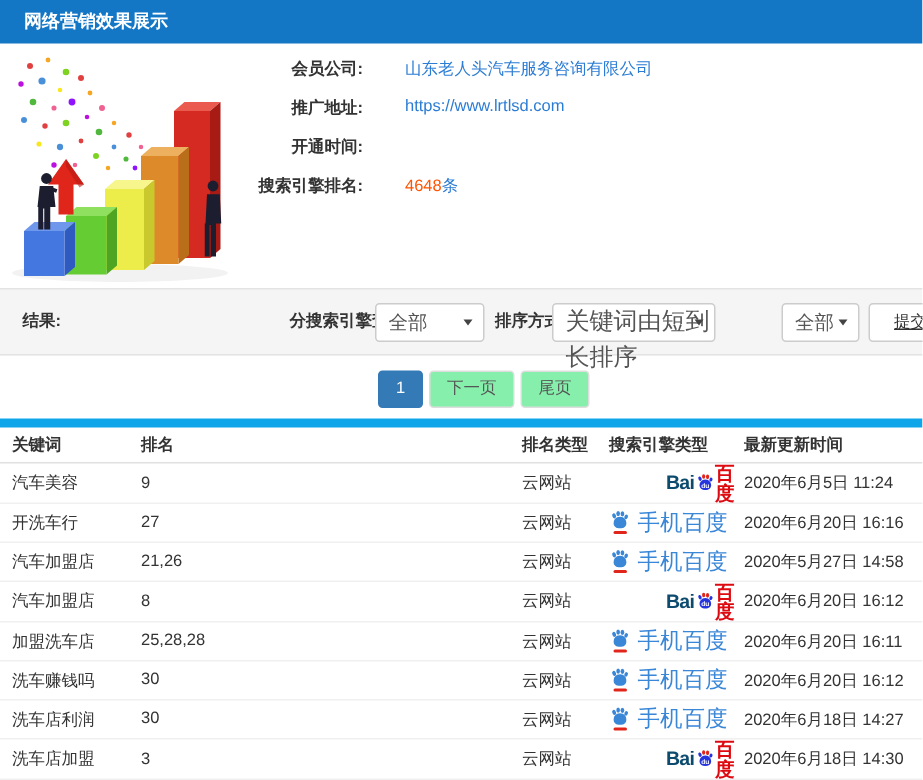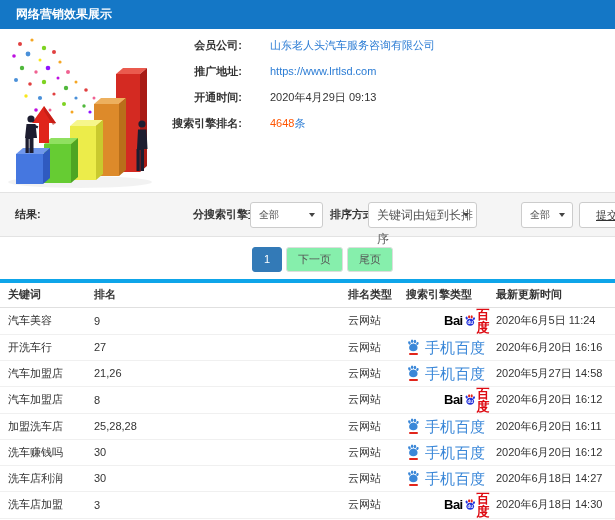--- a/index.html
+++ b/index.html
@@ -34,25 +34,25 @@
     position:absolute; left:0; top:192px; width:615px; height:45px;
     background:#f5f5f5; border-top:1px solid #e3e3e3; border-bottom:1px solid #e3e3e3;
   }
   .result-label { position:absolute; left:15px; top:0; line-height:43px; font-size:11px; font-weight:bold; color:#333; }
   .f-label { position:absolute; top:0; line-height:43px; font-size:11px; font-weight:bold; color:#333; }
   #f-engine-label  { left:193px; }
   #f-sort-label    { left:330px; }
   #f-article-label { left:481px; }
   .select {
     position:absolute; top:9px; height:26px; background:#fff;
-    border:1px solid #ccc; border-radius:3px; font-size:10px; color:#555;
+    border:1px solid #ccc; border-radius:3px; font-size:13px; color:#555;
     line-height:24px; padding-left:8px; cursor:pointer;
   }
   #sel-engine  { left:250px; width:73px; }
-  #sel-sort    { left:368px; width:109px; font-size:12px; }
+  #sel-sort    { left:368px; width:109px; font-size:16px; }
   #sel-article { left:521px; width:52px; }
   .select .arrow {
     position:absolute; right:7px; top:10px; width:0; height:0;
     border-left:3.5px solid transparent; border-right:3.5px solid transparent;
     border-top:4px solid #444;
   }
   .submit-btn {
     position:absolute; left:579px; top:9px; width:56px; height:26px;
     background:#fff; border:1px solid #ccc; border-radius:3px;
     font-size:11px; color:#333; cursor:pointer; text-align:center; line-height:24px;text-decoration:underline;
@@ -67,31 +67,31 @@
   }
   .page-item.active { background:#337ab7; border-color:#337ab7; color:#fff; cursor:default; }
 
   
   .data-table {
     position:absolute; left:0; top:279px; width:615px;
     border-collapse:collapse; table-layout:fixed; font-size:11px;
   }
   .data-table th {
     height:26px; text-align:left; font-weight:bold; color:#333;
-    border-top:4px solid #0ea5e9; border-bottom:1px solid #e0e0e0;
+    border-top:6px solid #0ea5e9; border-bottom:1px solid #e0e0e0;
   }
   .data-table td { height:26px; border-bottom:1px solid #f0f0f0; color:#333;margin-left:16px; }
   .data-table th:first-child, .data-table td:first-child { padding-left:8px; }
   .data-table th:not(:first-child), .data-table td:not(:first-child) { padding-left:6px; }
   .rank-cell { color:#4593e2; cursor:pointer; }
   .time-cell { color:#555; }
 
   
   .baidu-logo { display:inline-flex; align-items:center; font-weight:bold; font-size:13px; line-height:1; }
-  .baidu-logo .bai { color:#000000; letter-spacing:-0.5px;padding-left:38px; }
+  .baidu-logo .bai { color:#0c4a6e; letter-spacing:-0.5px;padding-left:38px; }
   .baidu-logo .paw-big { width:17px; height:17px; margin:0 1px; }
   .baidu-logo .cn { color:#dd0a12; }
   .mobile-logo { display:inline-flex; align-items:center; font-size:15px; color:#3a87d8; line-height:1; }
   .paw-wrap { display:inline-flex; flex-direction:column; align-items:center; margin-right:5px; }
   .paw-wrap .paw-small { width:14px; height:13px; }
   .paw-wrap .redbar { width:9px; height:2px; background:#e1251b; margin-top:1px; border-radius:1px; }
 </style>
 </head>
 <body>
 
@@ -183,21 +183,20 @@
     <div class="info-row">
       <span class="info-label">会员公司:</span>
       <a class="info-value link" href="#">山东老人头汽车服务咨询有限公司</a>
     </div>
     <div class="info-row">
       <span class="info-label">推广地址:</span>
       <a class="info-value link" href="#">https://www.lrtlsd.com</a>
     </div>
     <div class="info-row">
       <span class="info-label">开通时间:</span>
-      <span class="info-value">2020年4月29日 09:13</span>
     </div>
     <div class="info-row">
       <span class="info-label">搜索引擎排名:</span>
       <span class="info-value"><span class="count">4648</span><span class="unit">条</span></span>
     </div>
   </div>
 
   <div class="filter-bar">
     <span class="result-label">结果:</span>
     <span class="f-label" id="f-engine-label">分搜索引擎查看</span>

